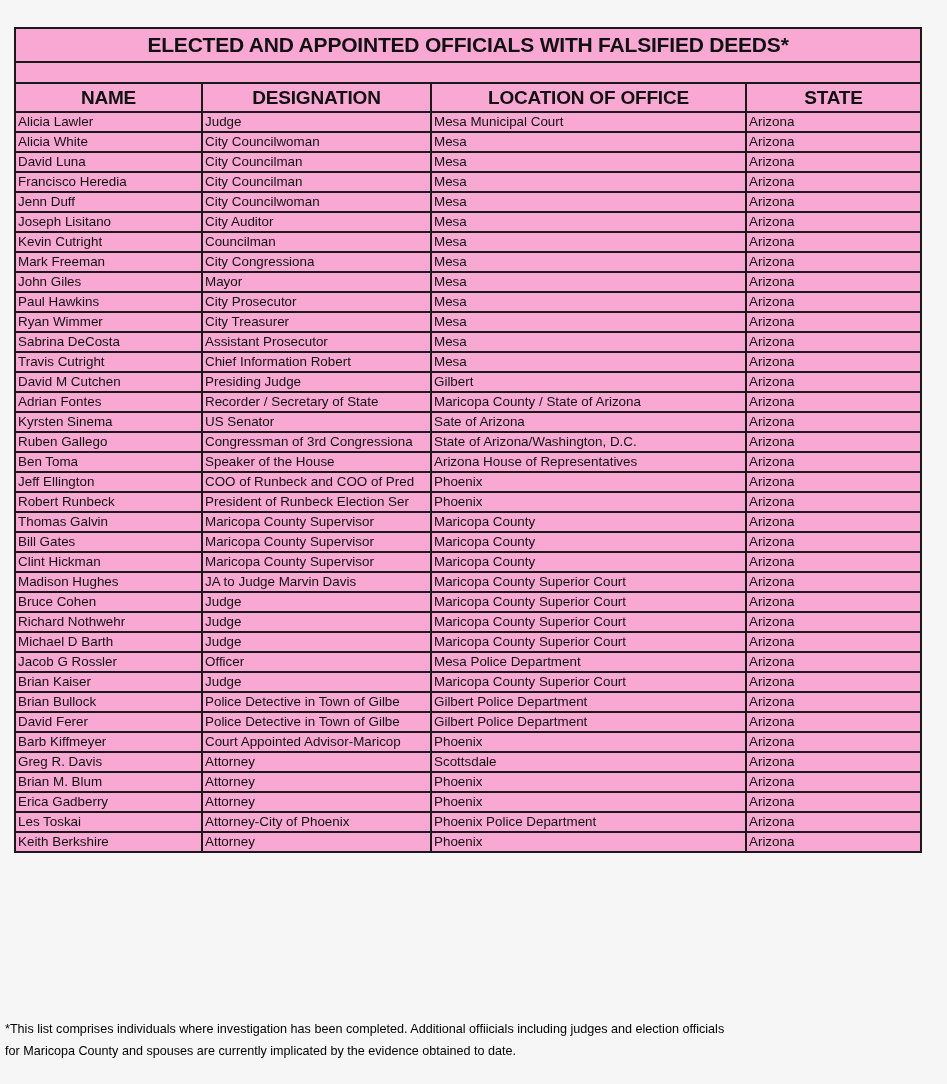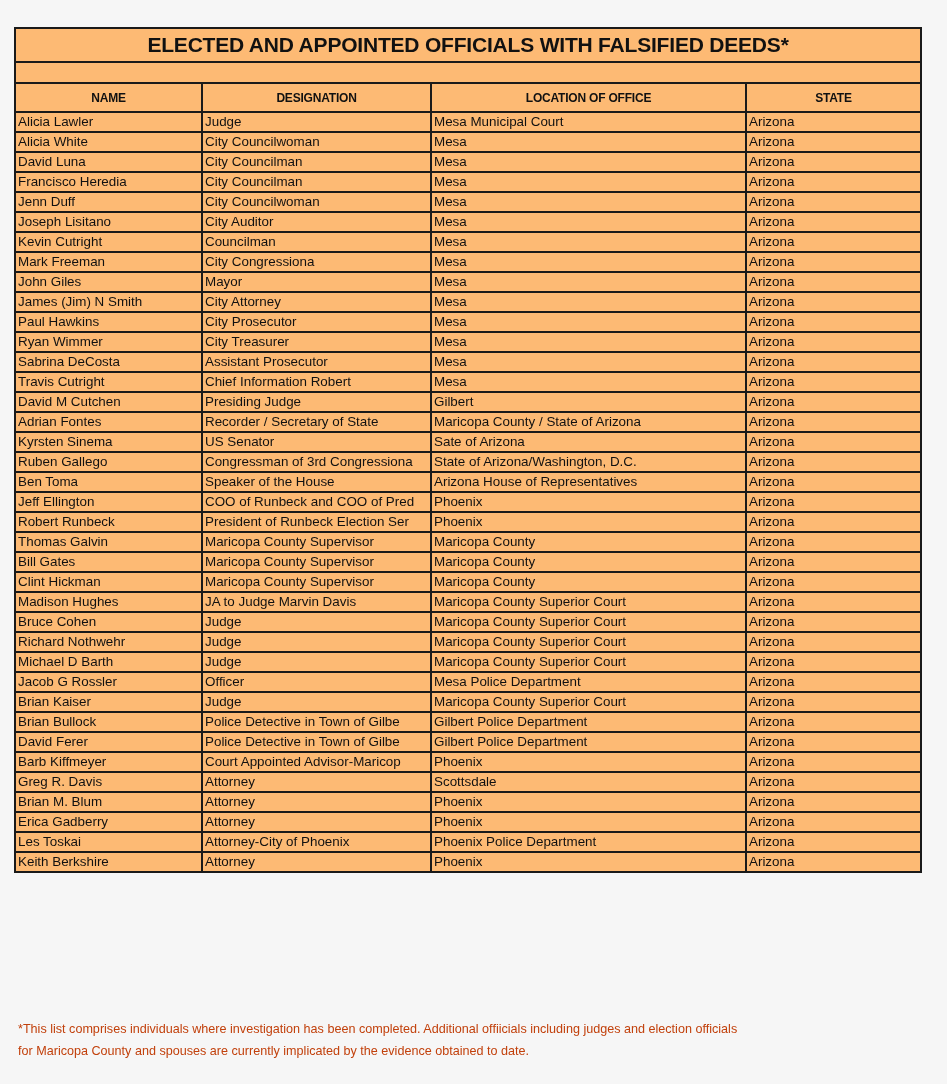--- a/index.html
+++ b/index.html
@@ -18,21 +18,21 @@
     .sheet {
       position: absolute;
       left: 14px;
       top: 27px;
       width: 906px;
     }
     table {
       border-collapse: collapse;
       table-layout: fixed;
       width: 906px;
-      background: #fdba74;
+      background: #f9a8d4;
     }
     col.c-name { width: 187px; }
     col.c-desig { width: 229px; }
     col.c-loc { width: 315px; }
     col.c-state { width: 175px; }
     td, th {
       border: 2px solid #1a1a1a;
       padding: 0 2px;
       white-space: nowrap;
       overflow: hidden;
@@ -47,38 +47,38 @@
       font-family: "Liberation Sans Narrow", "Liberation Sans", sans-serif;
     }
     .blank-row td {
       height: 19px;
       padding: 0;
     }
     .head-row th {
       height: 27px;
       text-align: center;
       font-weight: bold;
-      font-size: 12px;
+      font-size: 19px;
       letter-spacing: -0.2px;
     }
     tbody.data td {
       height: 18px;
       font-size: 13.4px;
       line-height: 18px;
       padding: 0 2px 0 2px;
       vertical-align: middle;
     }
     .footnote {
       position: absolute;
-      left: 18px;
+      left: 5px;
       top: 1018px;
       width: 900px;
       font-size: 12.6px;
       line-height: 22px;
-      color: #c2410c;
+      color: #000000;
     }
     .footnote p { margin: 0; }
   </style>
 </head>
 <body>
 
 <div class="sheet">
   <table>
     <colgroup>
       <col class="c-name">
@@ -149,26 +149,20 @@
           <td>Mesa</td>
           <td>Arizona</td>
         </tr>
         <tr>
           <td>John Giles</td>
           <td>Mayor</td>
           <td>Mesa</td>
           <td>Arizona</td>
         </tr>
         <tr>
-          <td>James (Jim) N Smith</td>
-          <td>City Attorney</td>
-          <td>Mesa</td>
-          <td>Arizona</td>
-        </tr>
-        <tr>
           <td>Paul Hawkins</td>
           <td>City Prosecutor</td>
           <td>Mesa</td>
           <td>Arizona</td>
         </tr>
         <tr>
           <td>Ryan Wimmer</td>
           <td>City Treasurer</td>
           <td>Mesa</td>
           <td>Arizona</td>

